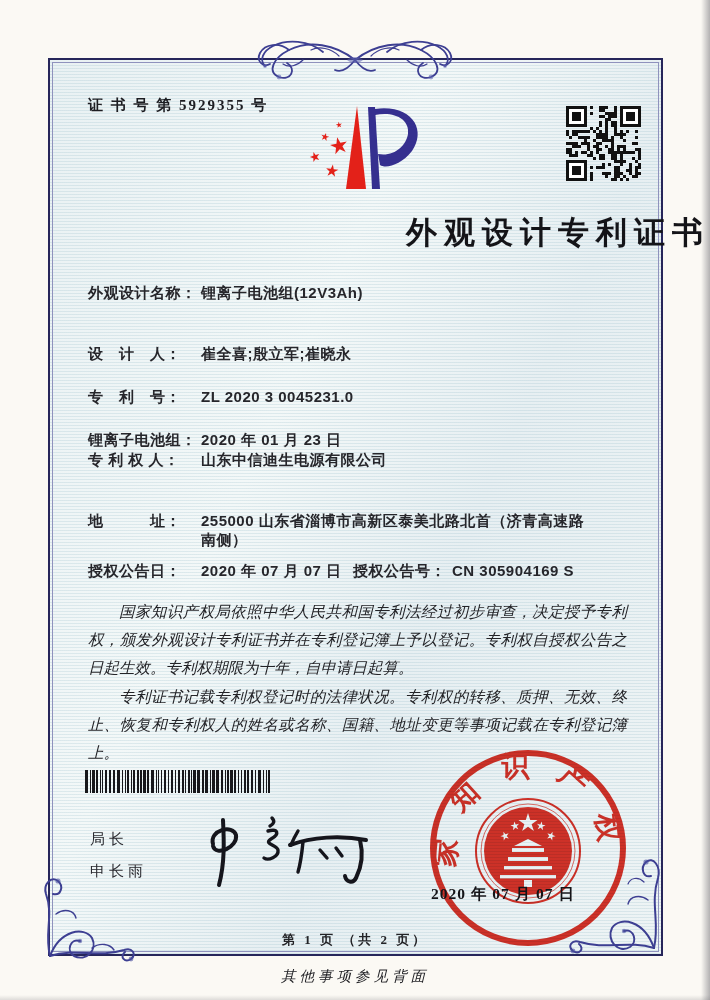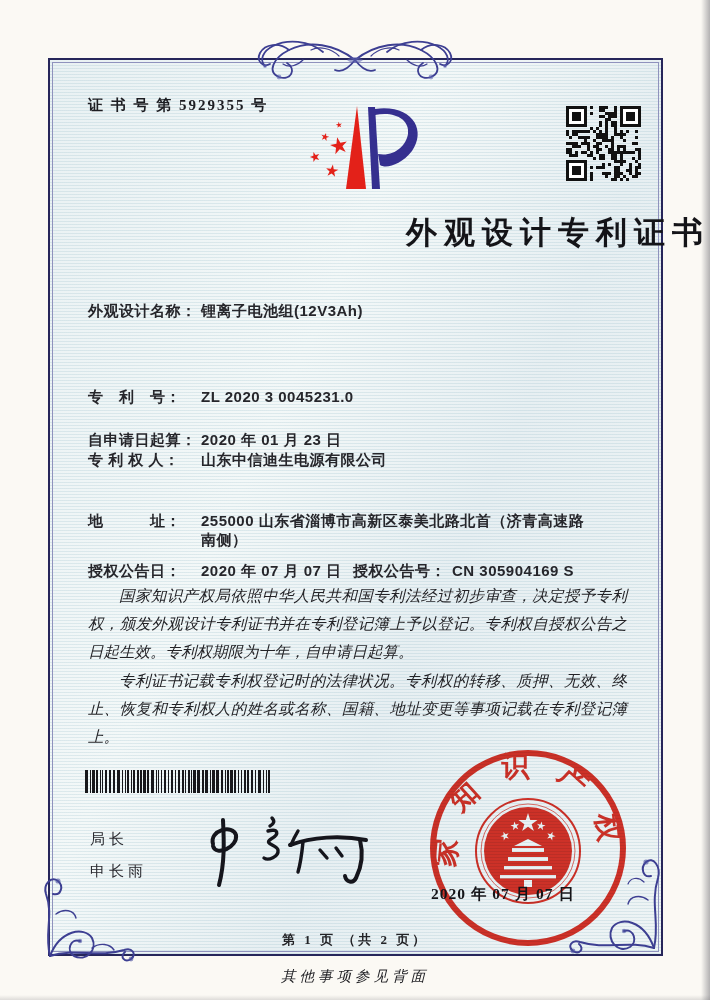--- a/index.html
+++ b/index.html
@@ -36,21 +36,21 @@
 
   
   .field-row{left:88px;width:540px;display:flex;align-items:flex-start;
     font-family:"Liberation Sans","DejaVu Sans",sans-serif;
     font-size:15px;font-weight:700;letter-spacing:.5px;color:#26262b;}
   .field-row .label{min-width:113px;white-space:pre;}
   .field-row .value{white-space:pre-line;}
   .pair2{position:absolute;left:265px;top:0;display:flex;}
   .pair2 .label{min-width:0;margin-right:6px;}
 
-  .body-text{left:88px;top:582px;width:539px;
+  .body-text{left:88px;top:598px;width:539px;
     font-style:italic;font-size:15.5px;line-height:1.82;color:#232327;
     text-align:justify;}
   .body-text p{margin:0;text-indent:2em;}
 
   .signer{left:90px;font-family:"Liberation Sans","DejaVu Sans",sans-serif;
     font-size:15px;font-weight:400;letter-spacing:4px;color:#28282e;}
 
   .seal-date{left:431px;top:884px;width:160px;font-size:15.5px;font-weight:bold;
     letter-spacing:1px;color:#141418;z-index:6;}
 
@@ -339,30 +339,34 @@
       <rect x="54" y="0" width="21" height="21" fill="#111"></rect>
       <rect x="57" y="3" width="15" height="15" fill="#fff"></rect>
       <rect x="60" y="6" width="9" height="9" fill="#111"></rect>
       <rect x="0" y="54" width="21" height="21" fill="#111"></rect>
       <rect x="3" y="57" width="15" height="15" fill="#fff"></rect>
       <rect x="6" y="60" width="9" height="9" fill="#111"></rect>
     </svg>
 
   <div class="abs title">外观设计专利证书</div>
 
-  <div class="abs field-row" style="top:302px;align-items:flex-end;">
+  <div class="abs field-row" style="top:284px;align-items:flex-end;">
     <span class="label">外观设计名称：</span>
     <span class="value">锂离子电池组(12V3Ah)</span>
+  </div>
+  <div class="abs field-row" style="top:345px;">
+    <span class="label">设　计　人：</span>
+    <span class="value">崔全喜;殷立军;崔晓永</span>
   </div>
   <div class="abs field-row" style="top:388px;">
     <span class="label">专　利　号：</span>
     <span class="value">ZL 2020 3 0045231.0</span>
   </div>
   <div class="abs field-row" style="top:431px;">
-    <span class="label">自申请日起算：</span>
+    <span class="label">锂离子电池组：</span>
     <span class="value">2020 年 01 月 23 日</span>
   </div>
   <div class="abs field-row" style="top:451px;">
     <span class="label">专 利 权 人：</span>
     <span class="value">山东中信迪生电源有限公司</span>
   </div>
   <div class="abs field-row" style="top:512px;">
     <span class="label">地　　　址：</span>
     <span class="value">255000 山东省淄博市高新区泰美北路北首（济青高速路
 南侧）</span>

